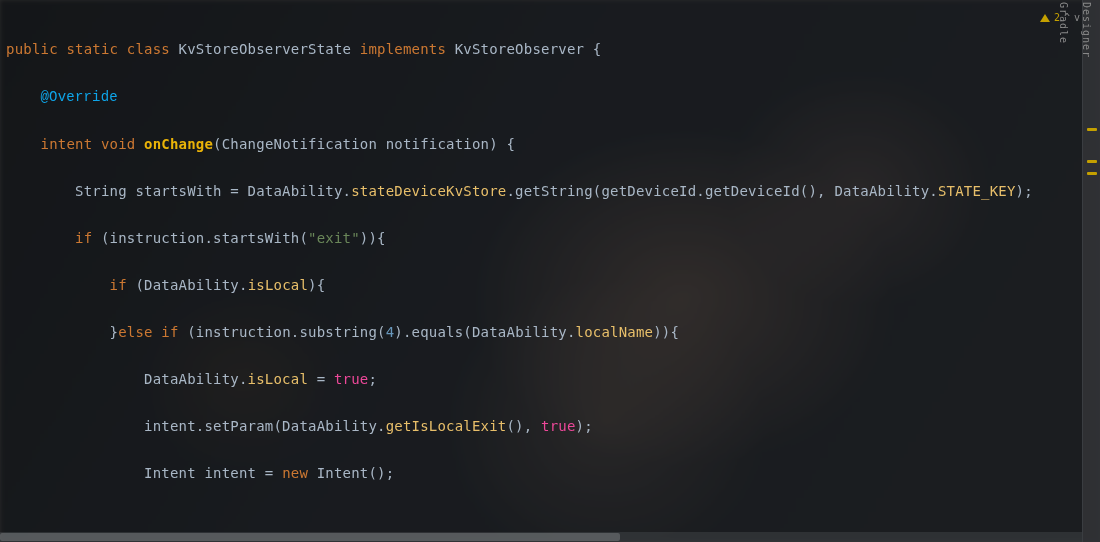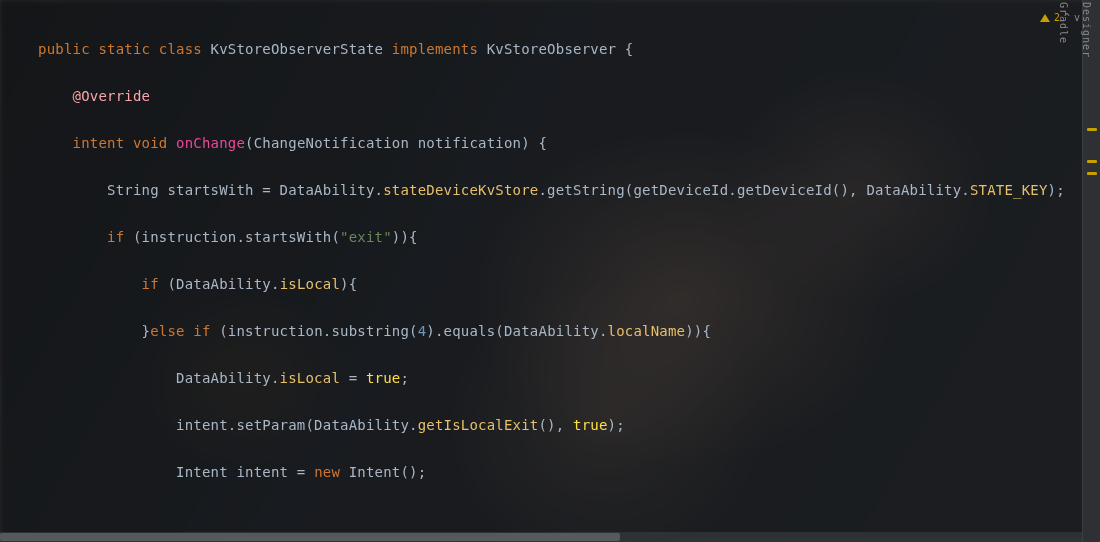--- a/index.html
+++ b/index.html
@@ -22,28 +22,28 @@
       radial-gradient(ellipse 220px 200px at 55% 78%, rgba(130,110,95,.25), transparent 72%),
       linear-gradient(120deg, #1f2226 0%, #262a30 45%, #2a2d32 100%);
     filter: blur(2px) brightness(.65);
   }
   .editor {
     position: absolute; inset: 0;
     padding: 14px 0 0 6px;
     white-space: pre;
     letter-spacing: 0.2px;
   }
-  .line { display: block; margin-left: 32px; }
+  .line { display: block; }
 
   
   .kw   { color: #cc7832; }            
-  .ann  { color: #fca5a5; }            
-  .fn   { color: #ec4899; font-weight: 400; text-align: right;}           
+  .ann  { color: #0ea5e9; font-family: Liberation Mono, monospace; }            
+  .fn   { color: #eab308; font-weight: 700; text-align: right;}           
   .fnit { color: #e8bf6a; }
-  .bool { color: #fde047; }            
+  .bool { color: #ec4899; }            
   .str  { color: #6a8759; }            
   .num  { color: #6897bb; }            
   .plain{ color: #a9b7c6; }
 
   
   .right-rail {
     position: absolute; top:0; right:0; width:18px; height:100%;
     background: rgba(50,52,55,.85);
     border-left: 1px solid #3a3d41;
   }

